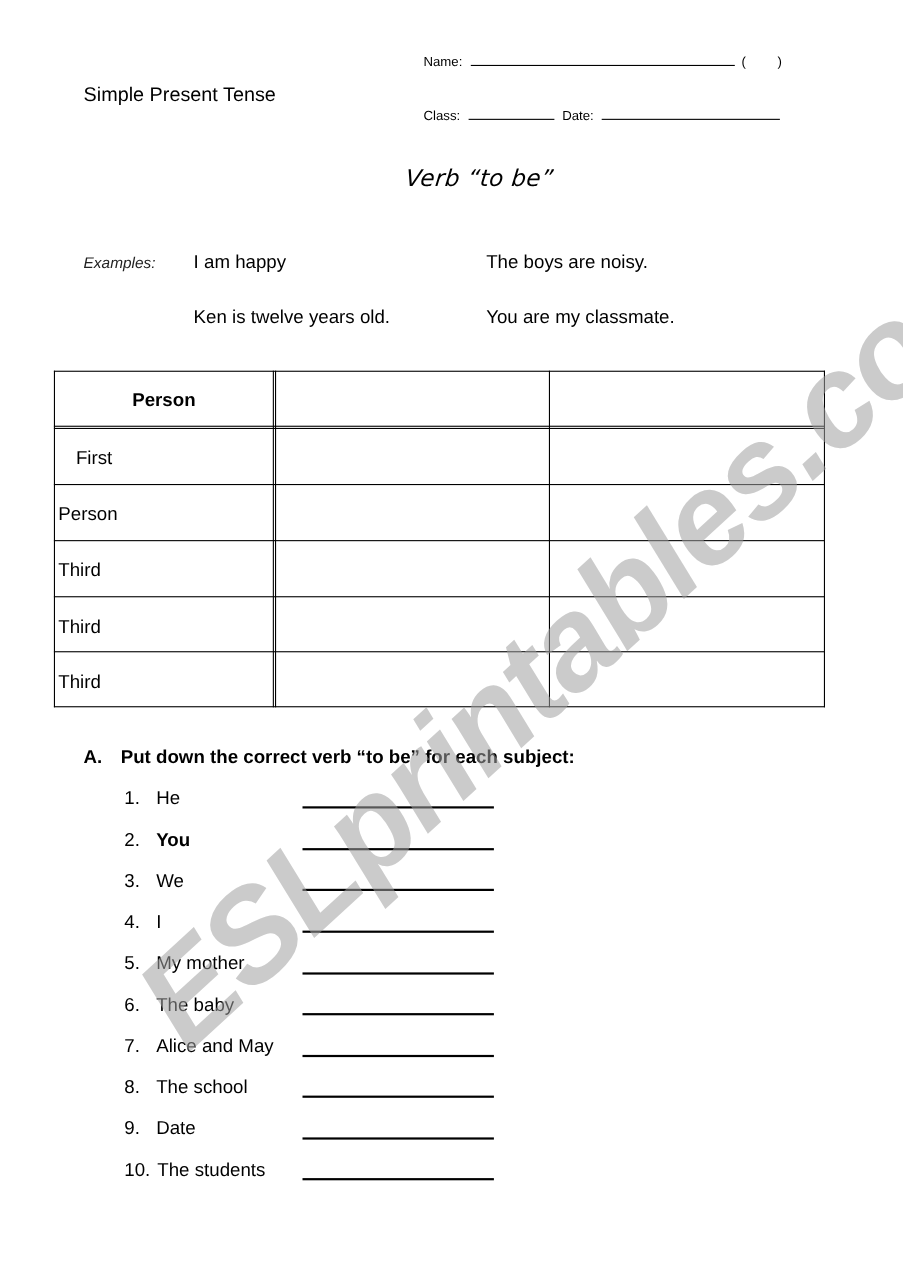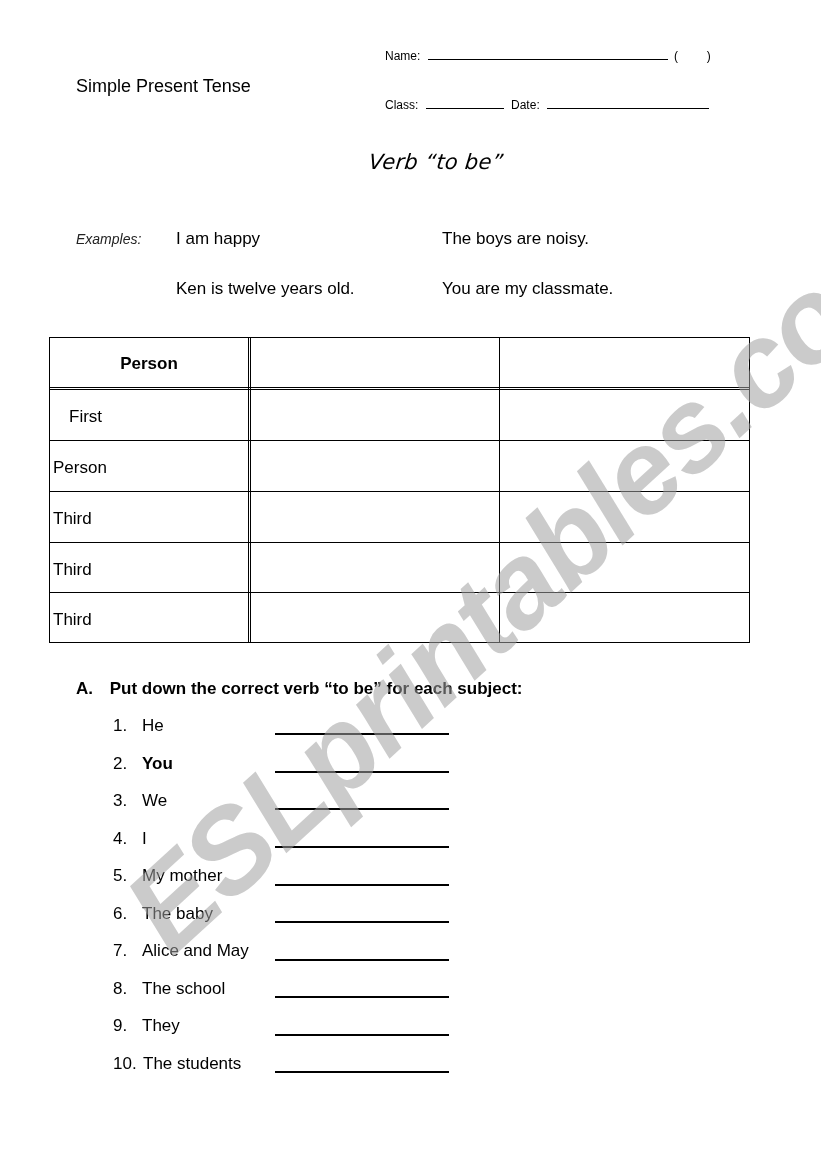--- a/index.html
+++ b/index.html
@@ -141,21 +141,21 @@
 
   <div class="item-num" style="left:113px; top:941px;">7.</div>
   <div class="item-subj" style="left:142px; top:941px;">Alice and May</div>
   <div class="item-line" style="top:959px;"></div>
 
   <div class="item-num" style="left:113px; top:979px;">8.</div>
   <div class="item-subj" style="left:142px; top:979px;">The school</div>
   <div class="item-line" style="top:996px;"></div>
 
   <div class="item-num" style="left:113px; top:1016px;">9.</div>
-  <div class="item-subj" style="left:142px; top:1016px;">They</div>
+  <div class="item-subj" style="left:142px; top:1016px;">Date</div>
   <div class="item-line" style="top:1034px;"></div>
 
   <div class="item-num" style="left:113px; top:1054px;">10.</div>
   <div class="item-subj" style="left:143px; top:1054px;">The students</div>
   <div class="item-line" style="top:1071px;"></div>
 </div>
 
 <div class="watermark" style="top:878px; left:98px;">ESLprintables.com</div>
 
 </body></html>

